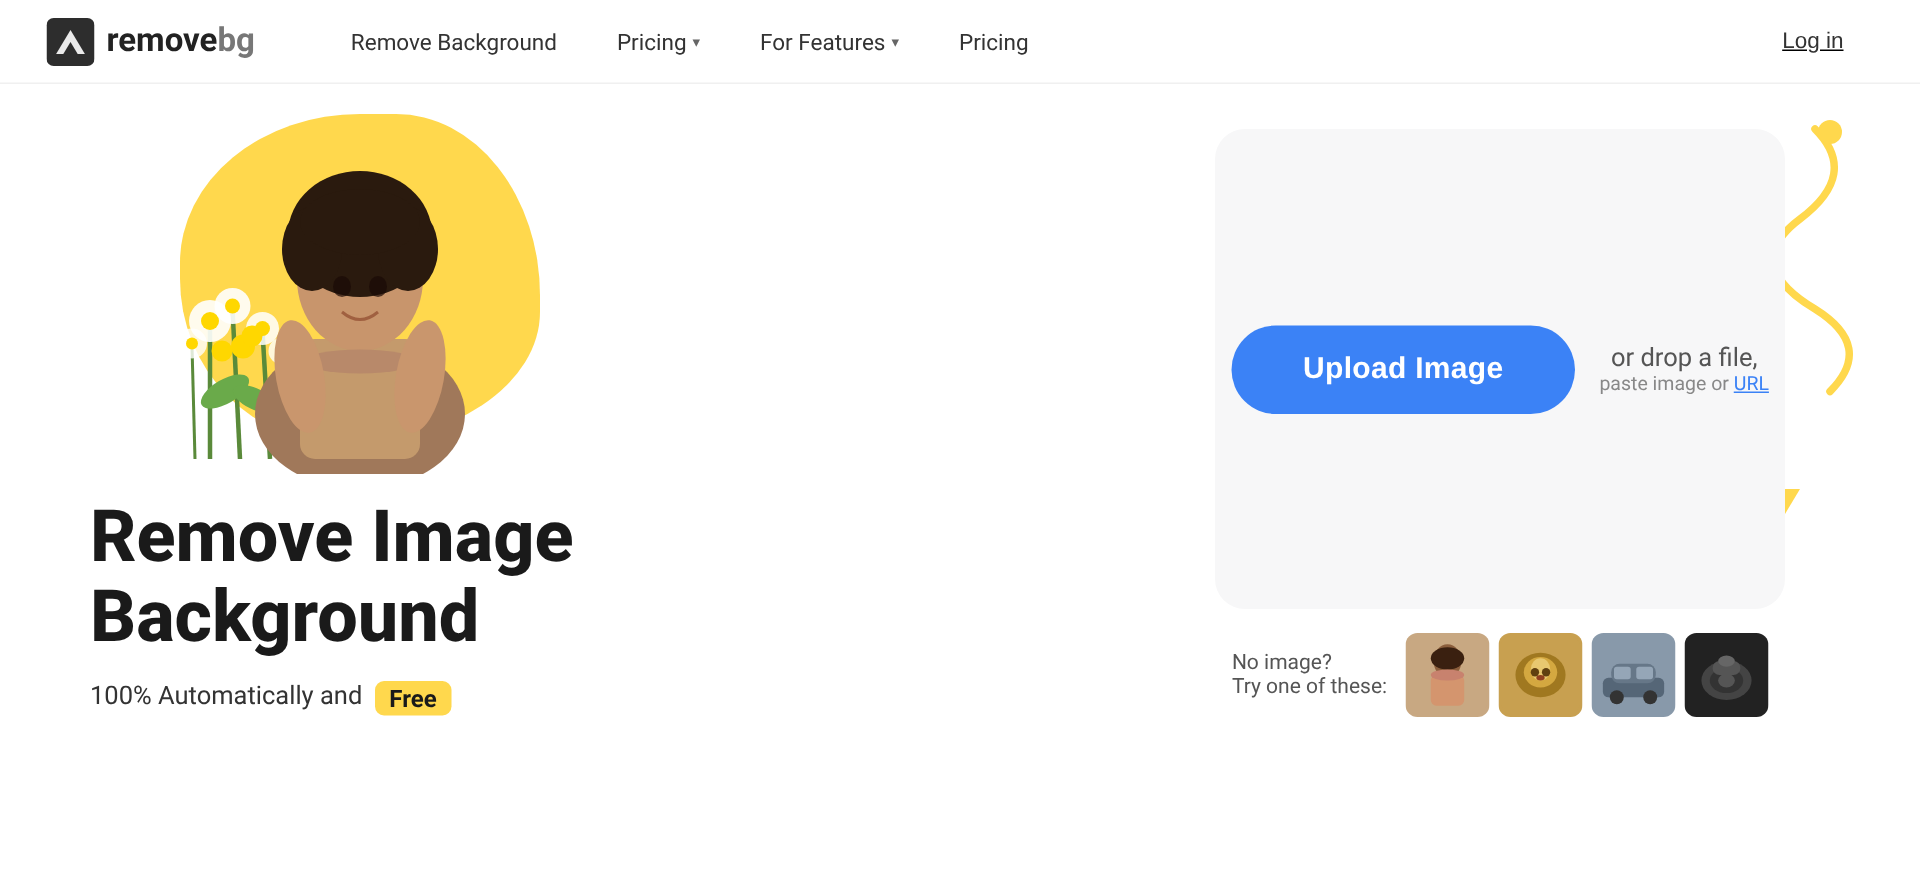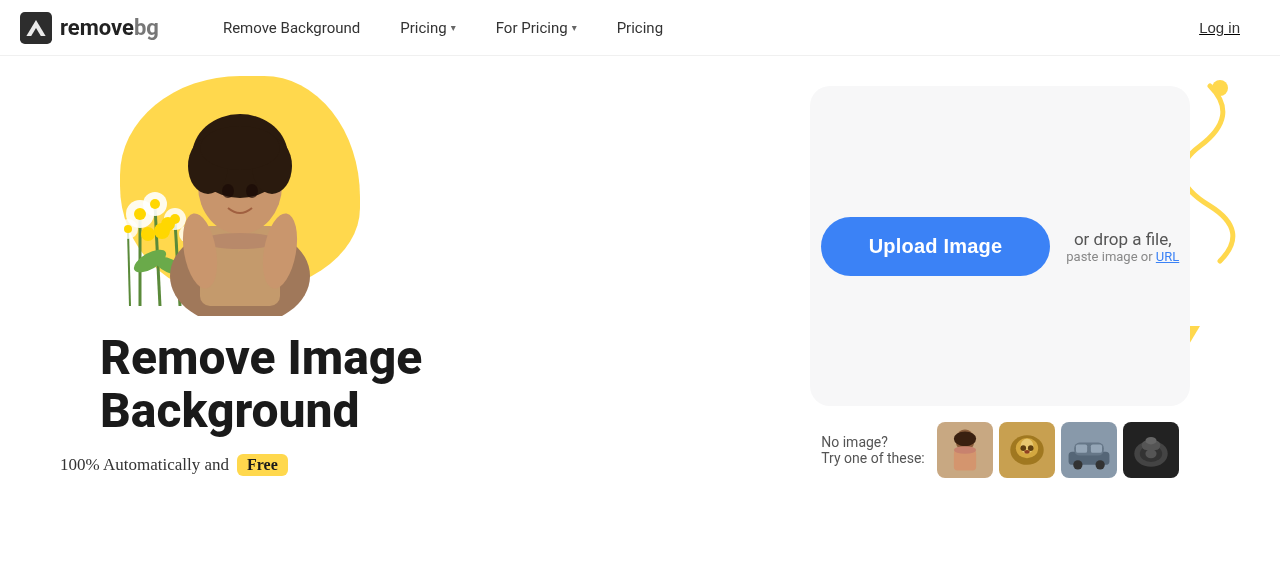--- a/index.html
+++ b/index.html
@@ -8,21 +8,21 @@
       background: #fff;
       width: 1280px;
       height: 588px;
       overflow: hidden;
     }
 
     
     nav {
       display: flex;
       align-items: center;
-      padding: 0 20px;
+      padding: 0 31px;
       height: 56px;
       border-bottom: 1px solid #f0f0f0;
     }
     .logo {
       display: flex;
       align-items: center;
       gap: 8px;
       margin-right: 48px;
       text-decoration: none;
     }
@@ -137,30 +137,27 @@
       height: 130px;
       z-index: 1;
     }
 
     .hero-title {
       font-size: 48px;
       font-weight: 800;
       color: #1a1a1a;
       line-height: 1.1;
       margin-bottom: 16px;
-      margin-left: 40px;
     }
 
     .hero-subtitle {
       font-size: 17px;
       color: #333;
       display: flex;
-      align-items: center;
       gap: 8px;
-      font-family: Liberation Serif, serif;
     }
 
     .free-badge {
       background: #FFD84D;
       color: #1a1a1a;
       font-weight: 700;
       font-size: 16px;
       padding: 2px 10px;
       border-radius: 6px;
     }
@@ -285,21 +282,21 @@
 
   <div class="nav-links">
     <a class="nav-link">
       <span>Remove Background</span>
     </a>
     <a class="nav-link">
       <span>Pricing</span>
       <span class="chevron">▾</span>
     </a>
     <a class="nav-link">
-      <span>For Pricing</span>
+      <span>For Features</span>
       <span class="chevron">▾</span>
     </a>
     <a class="nav-link">
       <span>Pricing</span>
     </a>
   </div>
 
   <div class="nav-auth">
     <button class="btn-login">Log in</button>
   </div>

